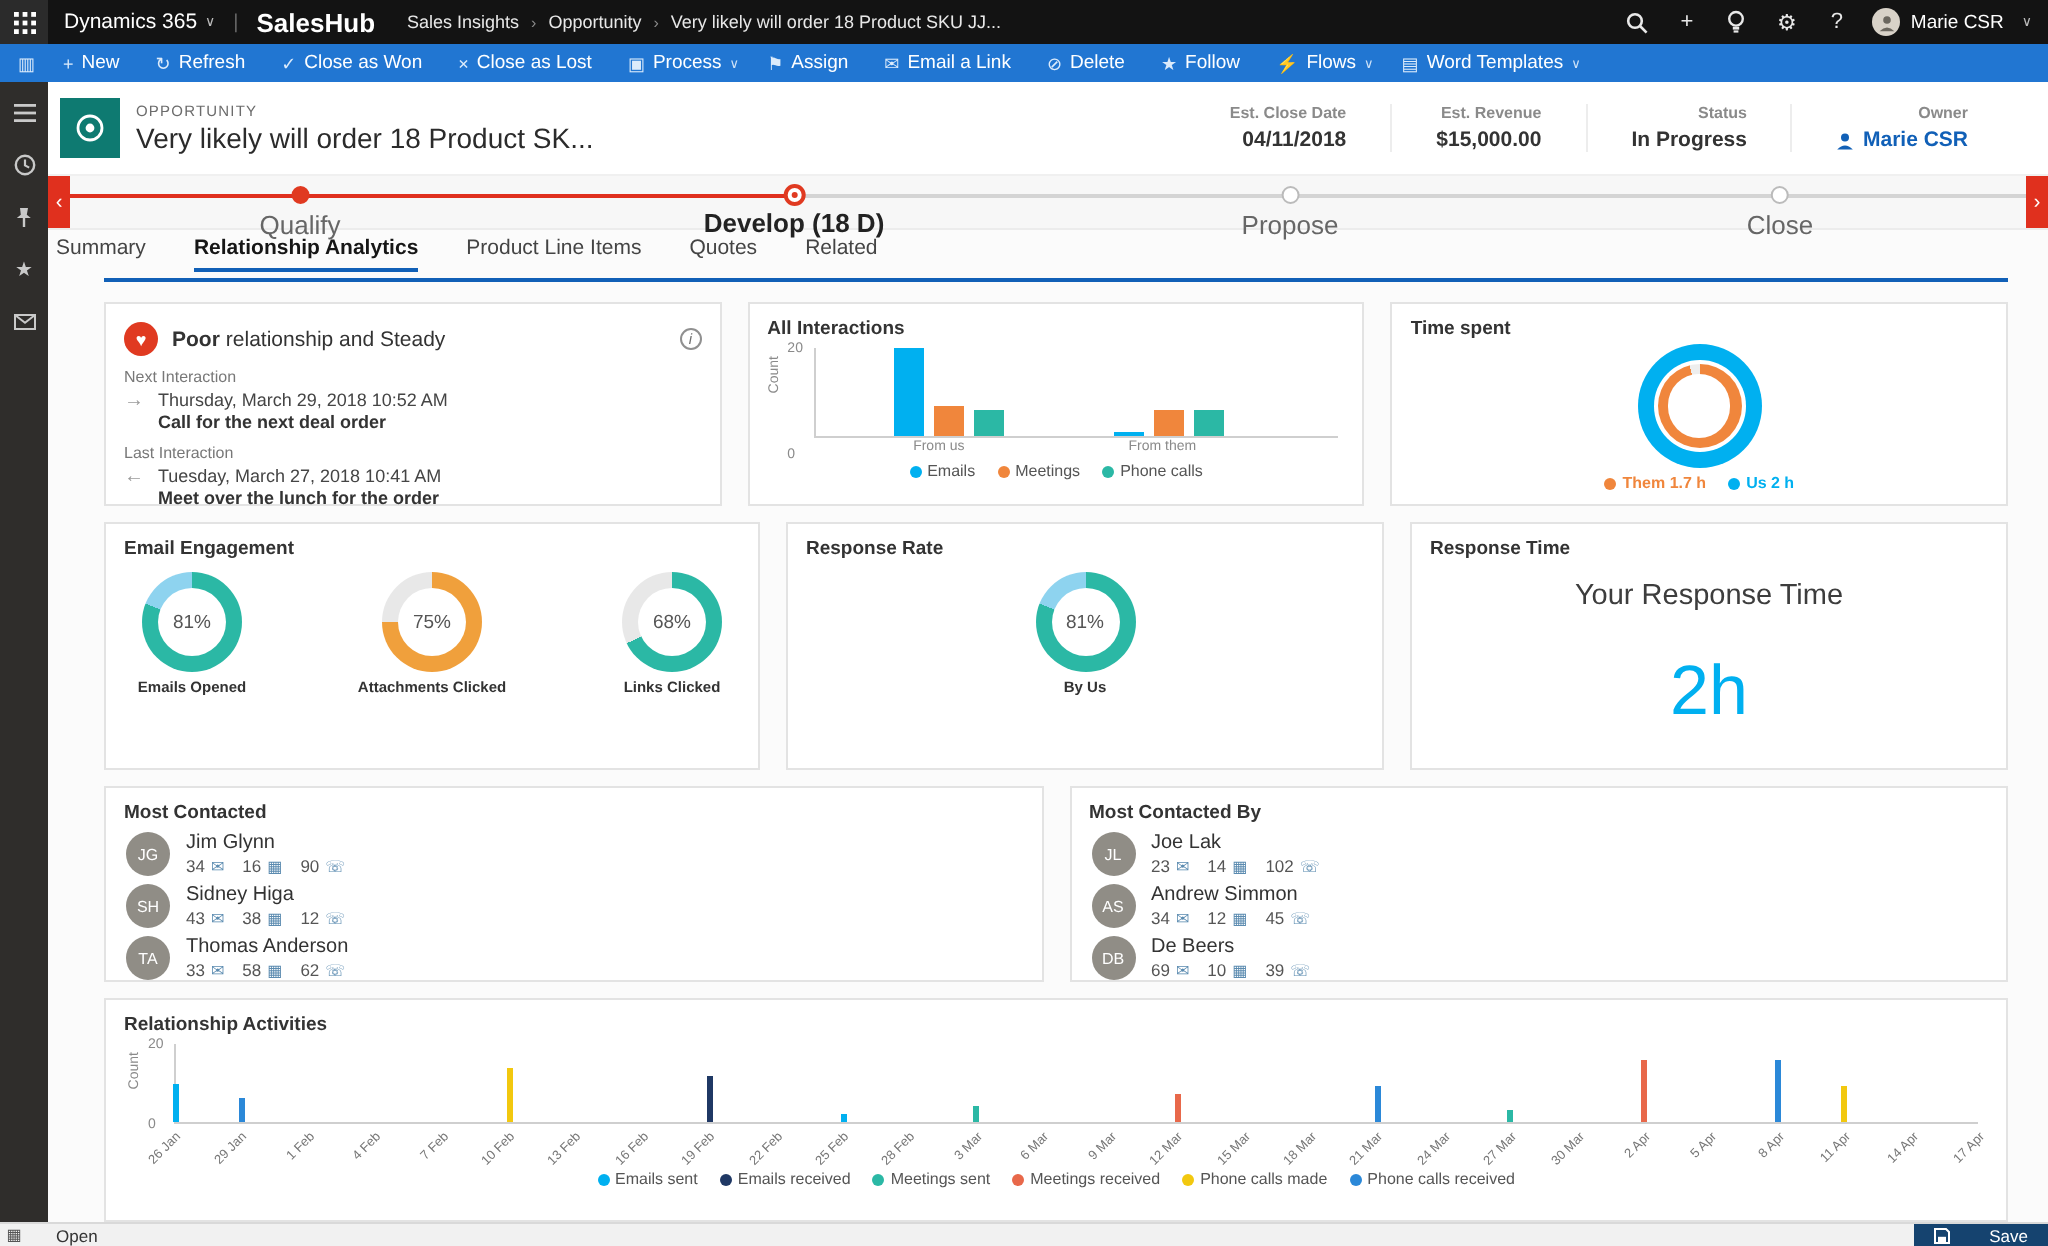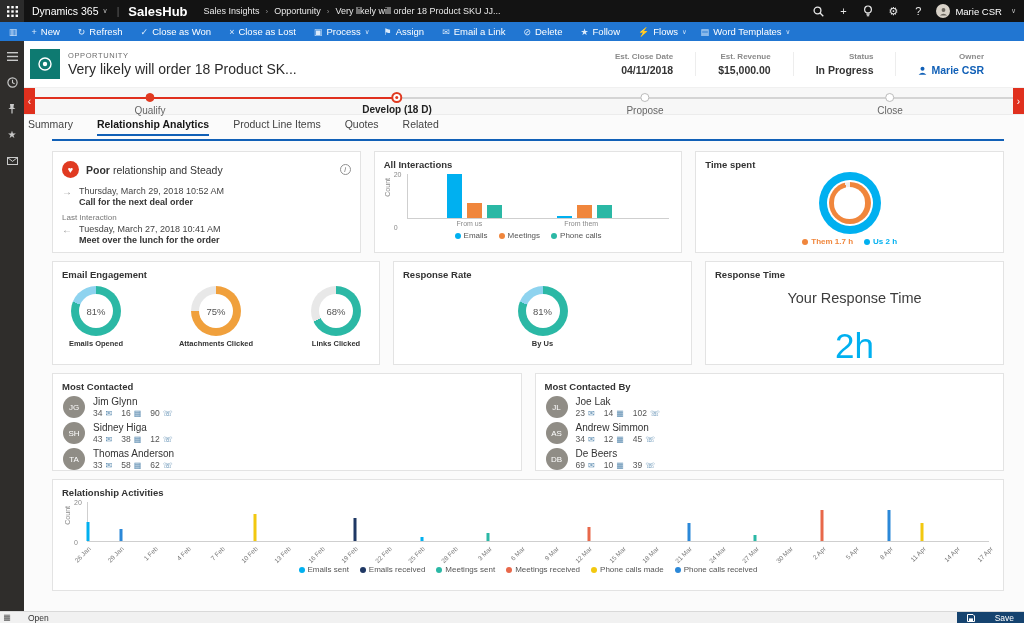--- a/index.html
+++ b/index.html
@@ -51,36 +51,36 @@
   .bpf { position:relative; height:27px; background:#f7f7f7; border-bottom:1px solid #ececec; flex:0 0 27px; }
   .bpf-nav { position:absolute; top:0; bottom:0; width:11px; background:#e0301e; color:#fff; border:none; font-size:10px; display:flex; align-items:center; justify-content:center; cursor:pointer; z-index:2; }
   .bpf-prev { left:0; } .bpf-next { right:0; }
   .bpf-line-red { position:absolute; top:9px; left:11px; width:calc(37.3% - 11px); height:2px; background:#e0301e; }
   .bpf-line-gray { position:absolute; top:9px; left:37.3%; right:11px; height:2px; background:#d4d4d4; }
   .stage { position:absolute; top:5px; transform:translateX(-50%); text-align:center; cursor:pointer; z-index:1; }
   .stage .dot { width:9px; height:9px; border-radius:50%; margin:0 auto; background:#fff; border:1px solid #bbb; position:relative; }
   .stage.done .dot { background:#e03a21; border-color:#e03a21; }
   .stage.active .dot { border:2px solid #e03a21; width:11px; height:11px; margin-top:-1px; }
   .stage.active .dot::after { content:""; position:absolute; left:50%; top:50%; width:3px; height:3px; margin:-1.5px 0 0 -1.5px; border-radius:50%; background:#e03a21; }
-  .stage .slabel { font-size:10px; color:#666; margin-top:3px; white-space:nowrap; }
+  .stage .slabel { font-size:13px; color:#666; margin-top:3px; white-space:nowrap; }
   .stage.active .slabel { font-weight:700; color:#222; margin-top:1px; }
 
   
   .tabs { height:21px; display:flex; align-items:flex-end; gap:24px; padding-left:4px; flex:0 0 21px; background:#fbfbfb; }
   .tab { font-size:10.5px; color:#444; padding-bottom:4px; cursor:pointer; border-bottom:2px solid transparent; white-space:nowrap; }
   .tab.active { font-weight:700; color:#161616; border-bottom-color:#1160b7; }
   .tab-rule { height:2px; background:#1160b7; margin:3px 20px 0 28px; flex:0 0 2px; }
 
   
   .content { flex:1; min-height:0; padding:10px 20px 0 28px; display:flex; flex-direction:column; gap:8px; }
   .crow { display:flex; gap:13px; }
   .card { background:#fff; border:1px solid #e3e3e3; position:relative; }
   .card-title { font-size:9.5px; font-weight:700; color:#333; padding:7px 9px 0 9px; }
   .r1 .card, .r2 .card { flex:1; height:102px; }
-  .r2 .card { height:104px; }
+  .r2 .card { height:124px; }
   .r3 .card { flex:1; height:98px; }
   .r4 .card { flex:1; height:112px; }
 
   
   .hc-top { display:flex; align-items:center; gap:7px; padding:9px 9px 0 9px; }
   .hc-badge { width:17px; height:17px; border-radius:50%; background:#e03a21; color:#fff; font-size:9px; display:flex; align-items:center; justify-content:center; flex:0 0 17px; }
   .hc-text { font-size:10.5px; color:#333; }
   .hc-text b { margin-right:3px; }
   .hc-info { margin-left:auto; width:11px; height:11px; border:1px solid #909090; border-radius:50%; color:#707070; font-size:7.5px; font-style:italic; display:flex; align-items:center; justify-content:center; cursor:pointer; }
   .hc-section { padding:6px 9px 0 9px; }
@@ -382,20 +382,21 @@
       <div class="content">
 
         <div class="crow r1">
           <div class="card">
             <div class="hc-top">
               <span class="hc-badge">♥</span>
               <span class="hc-text"><b>Poor</b><span>relationship and Steady</span></span>
               <span class="hc-info">i</span>
             </div>
             <div class="hc-section">
+              <div class="hc-label">Next Interaction</div>
               <div class="hc-item">
                 <span class="hc-arrow">→</span>
                 <span>
                   <div class="hc-date">Thursday, March 29, 2018 10:52 AM</div>
                   <div class="hc-sub">Call for the next deal order</div>
                 </span>
               </div>
             </div>
             <div class="hc-section">
               <div class="hc-label">Last Interaction</div>

